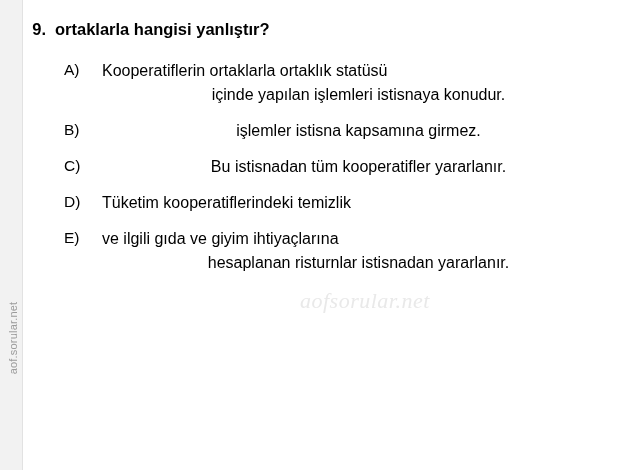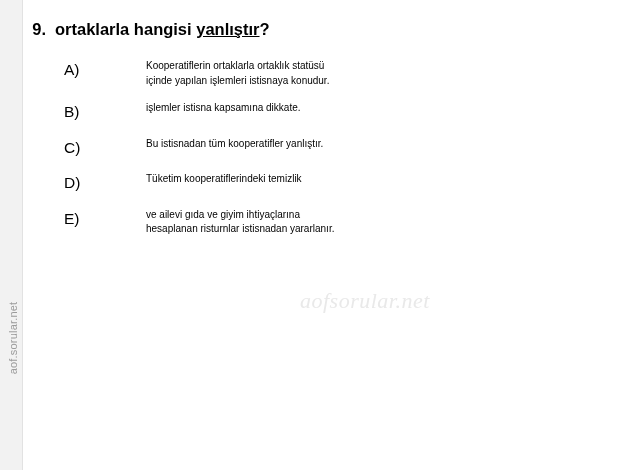--- a/index.html
+++ b/index.html
@@ -75,21 +75,20 @@
     font-weight: bold;
     color: #000;
     line-height: 1.42;
     text-align: justify;
     text-justify: inter-word;
   }
   .q-text .lastline {
     text-align: left;
   }
   .underline {
-    text-decoration: underline;
   }
   
   .options {
     margin-top: 18px;
     padding-left: 42px;
     padding-right: 8px;
   }
   .option {
     display: flex;
     align-items: flex-start;
@@ -97,29 +96,28 @@
   }
   .opt-letter {
     flex: 0 0 auto;
     width: 38px;
     font-size: 15.5px;
     color: #000;
     line-height: 1.45;
   }
   .opt-text {
     flex: 1 1 auto;
-    font-size: 10px;
+    font-size: 16px;
     color: #000;
     line-height: 1.45;
     text-align: justify;
     text-justify: inter-word;
-    margin-left: 44px;
   }
   .opt-text .lastline {
-    text-align: left;
+    text-align: center;
   }
   
   .center-watermark {
     position: absolute;
     left: 300px;
     top: 288px;
     font-size: 22px;
     color: #e9e9e9;
     font-family: "Liberation Serif", serif;
     font-style: italic;
@@ -152,42 +150,42 @@
         <div class="opt-letter">A)</div>
         <div class="opt-text">
           <div>Kooperatiflerin ortaklarla ortaklık statüsü</div>
           <div class="lastline">içinde yapılan işlemleri istisnaya konudur.</div>
         </div>
       </div>
 
       <div class="option">
         <div class="opt-letter">B)</div>
         <div class="opt-text">
-          <div class="lastline">işlemler istisna kapsamına dikkate.</div>
+          <div class="lastline">işlemler istisna kapsamına girmez.</div>
         </div>
       </div>
 
       <div class="option">
         <div class="opt-letter">C)</div>
         <div class="opt-text">
-          <div class="lastline">Bu istisnadan tüm kooperatifler yanlıştır.</div>
+          <div class="lastline">Bu istisnadan tüm kooperatifler yararlanır.</div>
         </div>
       </div>
 
       <div class="option">
         <div class="opt-letter">D)</div>
         <div class="opt-text">
           <div>Tüketim kooperatiflerindeki temizlik</div>
         </div>
       </div>
 
       <div class="option">
         <div class="opt-letter">E)</div>
         <div class="opt-text">
-          <div>ve ailevi gıda ve giyim ihtiyaçlarına</div>
+          <div>ve ilgili gıda ve giyim ihtiyaçlarına</div>
           <div class="lastline">hesaplanan risturnlar istisnadan yararlanır.</div>
         </div>
       </div>
 
     </div>
   </div>
 
   <div class="center-watermark">aofsorular.net</div>
 
 </div>

